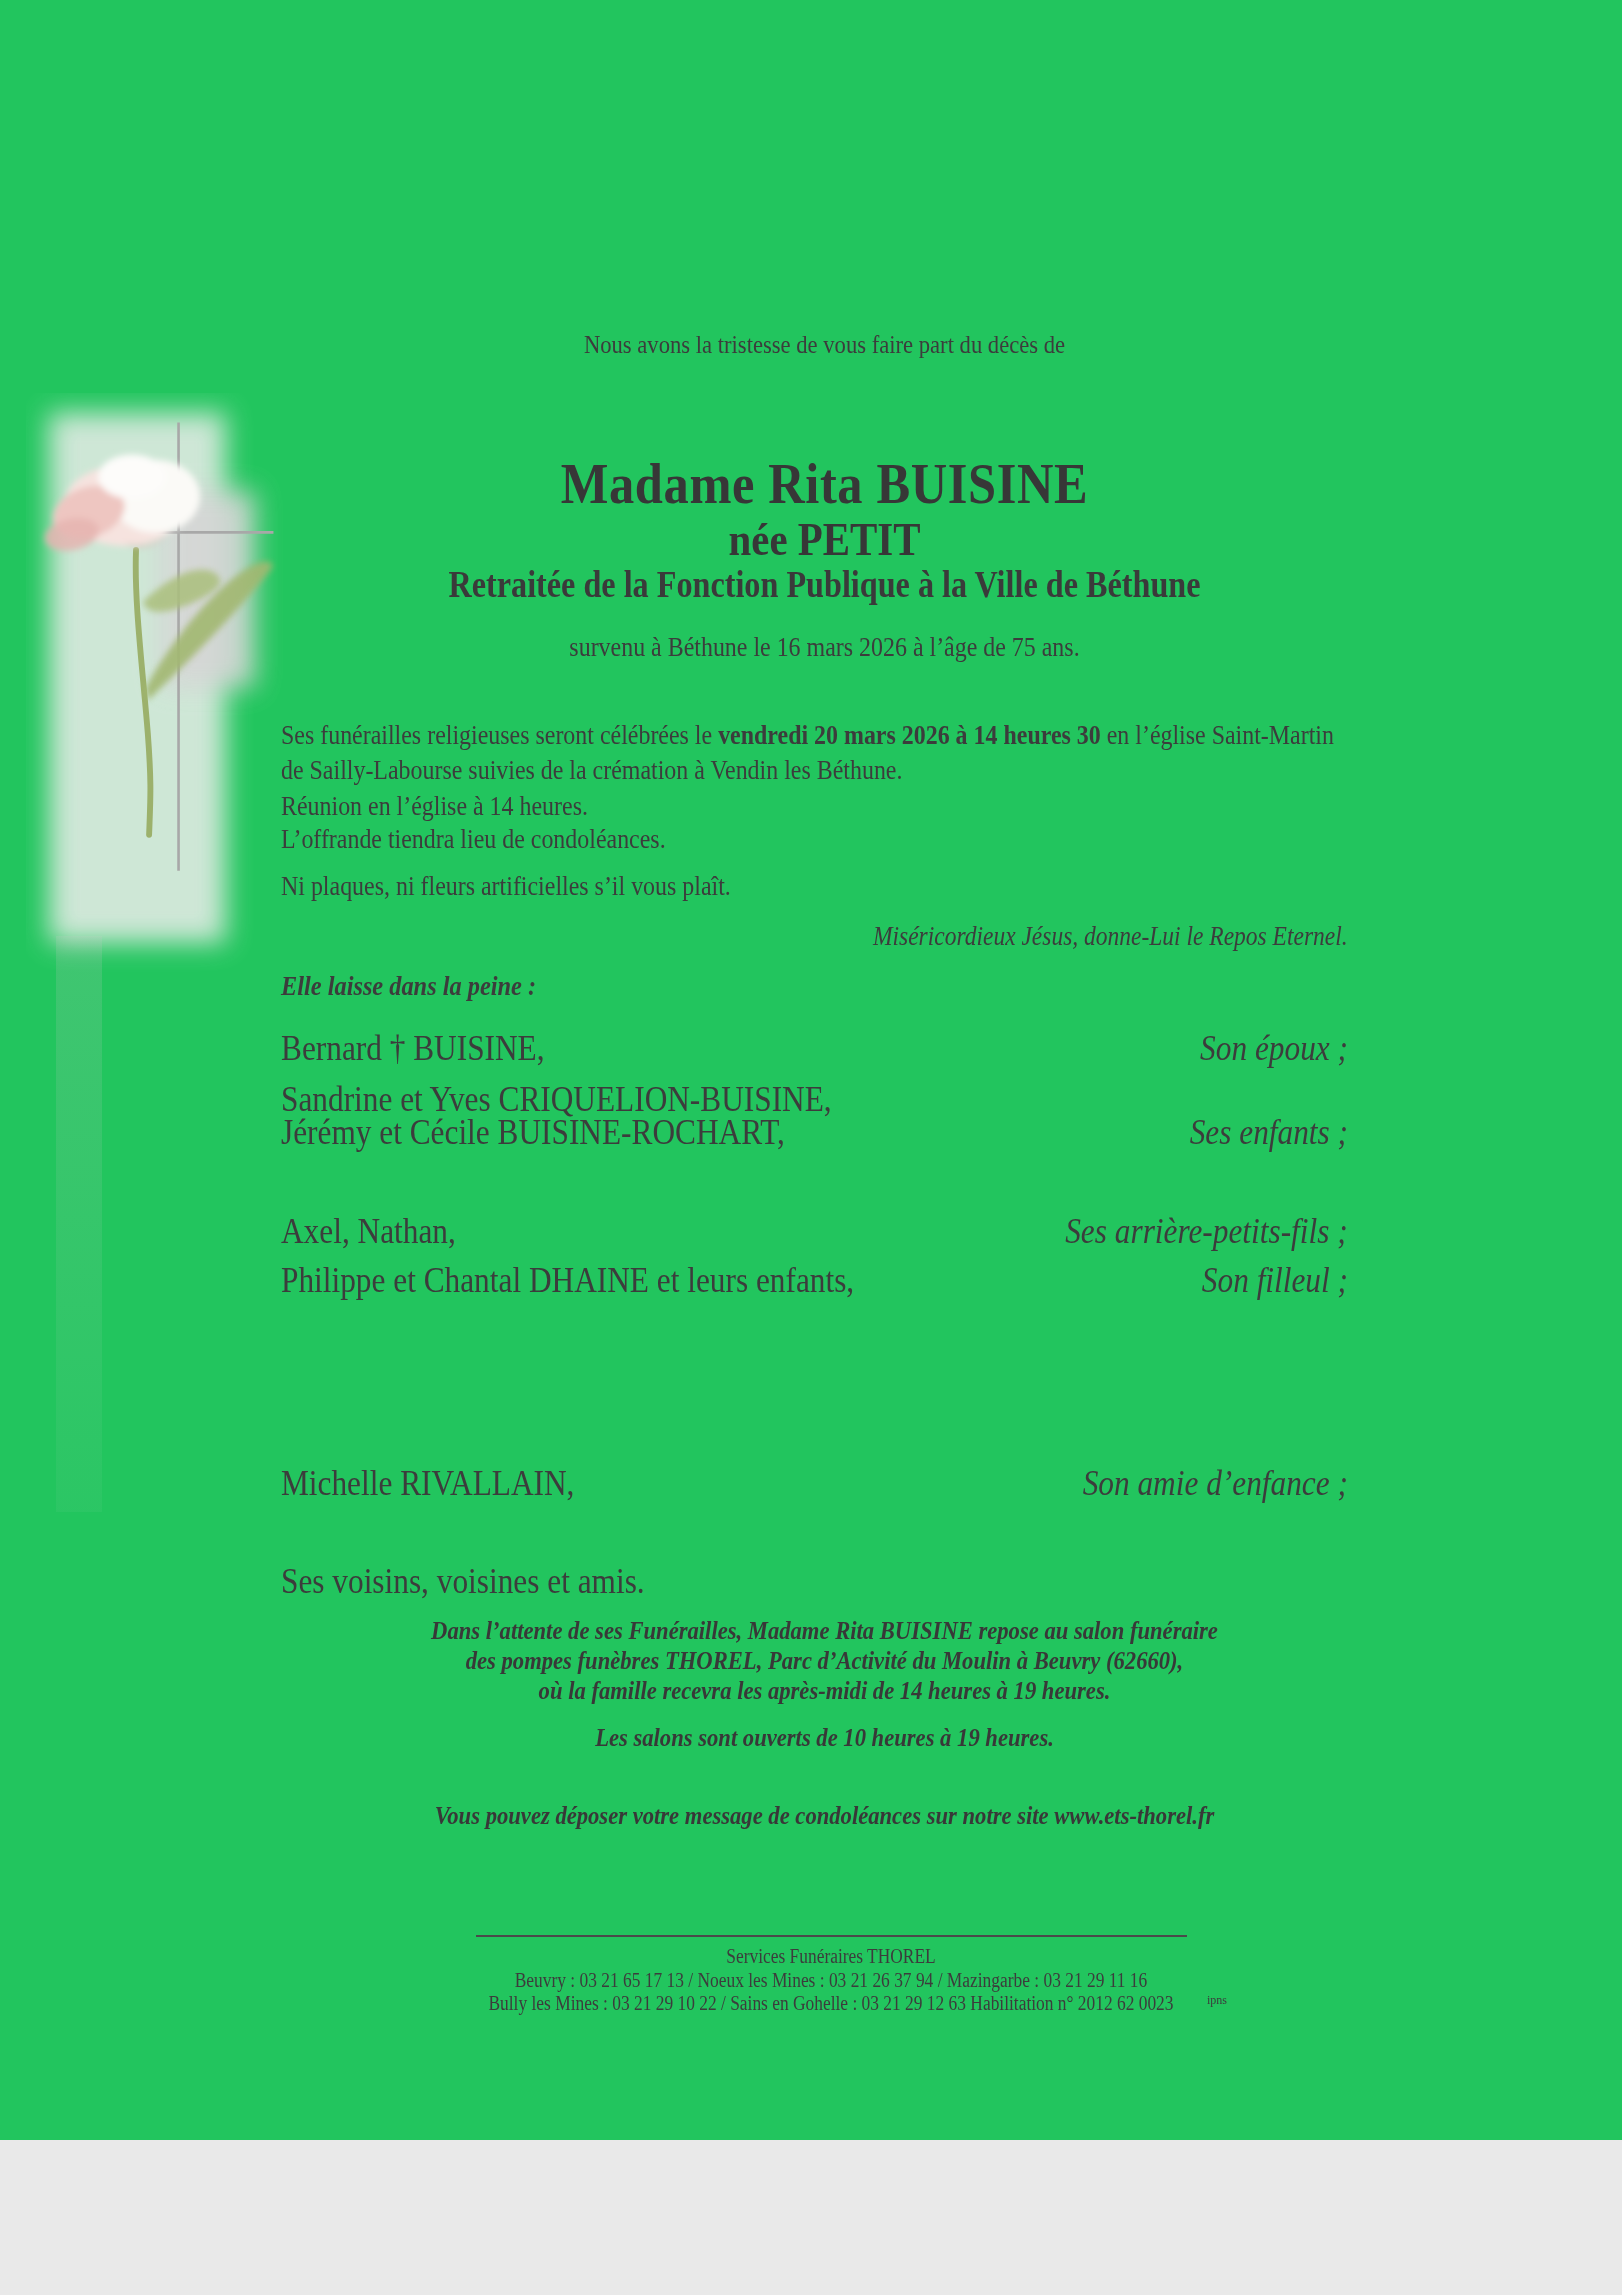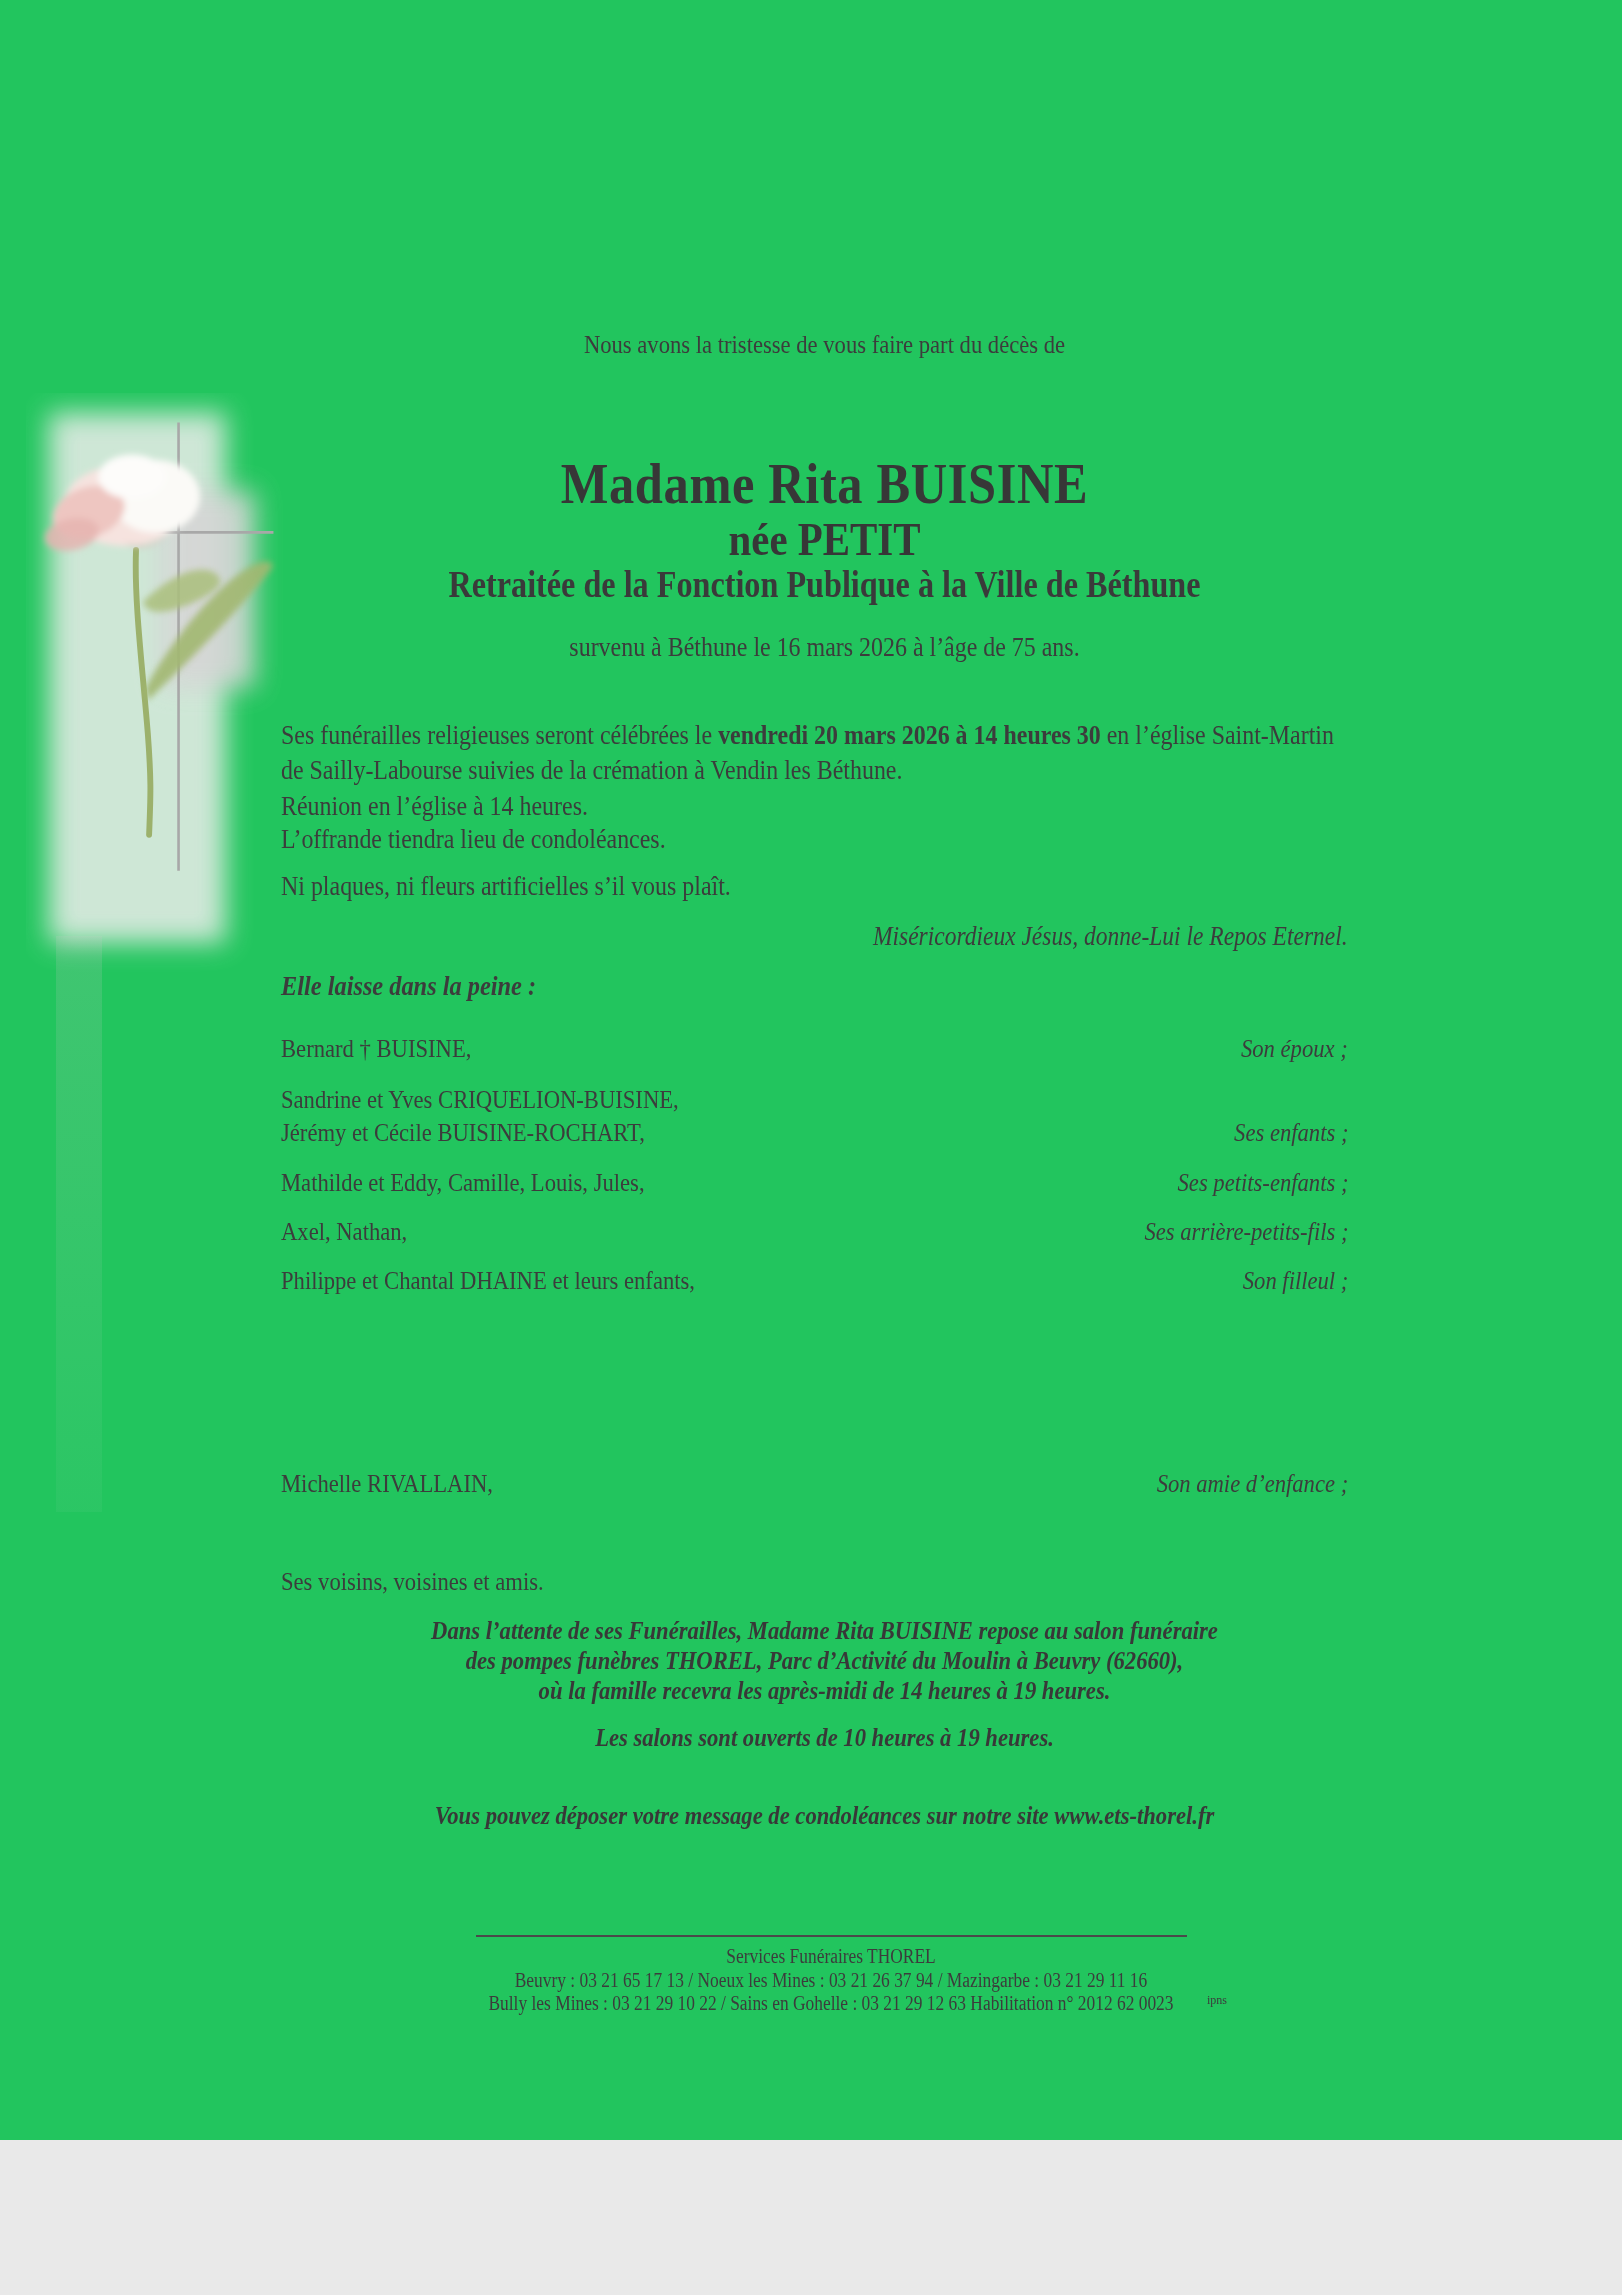--- a/index.html
+++ b/index.html
@@ -18,21 +18,21 @@
   .title{top:450px;font-size:58px;font-weight:bold;color:#373737;letter-spacing:0.7px;}
   .nee{top:512px;font-size:47px;font-weight:bold;color:#373737;}
   .prof{top:563px;font-size:37px;font-weight:bold;color:#3a3a3a;}
   .survenu{top:631px;font-size:27.5px;}
   .funeral-para{left:281px;top:717px;width:1283px;font-size:27.5px;line-height:35px;}
   .reunion{left:281px;top:789px;font-size:27.5px;line-height:33px;}
   .reunion span{display:block;}
   .niplaques{left:281px;top:870px;font-size:27.5px;}
   .prayer{right:275px;top:921px;font-size:27px;font-style:italic;text-align:right;}
   .heading{left:281px;top:970px;font-size:28px;font-weight:bold;font-style:italic;}
-  .row{position:absolute;left:281px;width:1067px;display:flex;justify-content:space-between;align-items:flex-end;font-size:26px;line-height:33px;}
+  .row{position:absolute;left:281px;width:1067px;display:flex;justify-content:space-between;align-items:flex-end;font-size:36px;line-height:33px;}
   .name{display:inline-block;}
   .nline{display:block;}
   .rel{display:inline-block;font-style:italic;white-space:nowrap;}
   .resting{top:1616px;font-size:26px;line-height:30px;font-weight:bold;font-style:italic;color:#383838;}
   .salons{top:1723px;font-size:26px;font-weight:bold;font-style:italic;color:#383838;}
   .condol{top:1801px;font-size:26px;font-weight:bold;font-style:italic;color:#383838;}
   .footer-rule{left:476px;top:1935px;width:711px;border-top:2px solid #4a4a4a;height:0;}
   .footer-text{left:39px;top:1945px;width:1584px;text-align:center;font-size:20px;line-height:23.6px;}
   .footer-text span{display:block;}
   .ipns{left:1207px;top:1993px;font-size:12px;}
@@ -106,24 +106,20 @@
   </div>
 
   <div class="row" style="top:1083px">
     <span class="name cond o-left">
       <span class="nline">Sandrine et Yves CRIQUELION-BUISINE,</span>
       <span class="nline">Jérémy et Cécile BUISINE-ROCHART,</span>
     </span>
     <span class="rel cond o-right">Ses enfants ;</span>
   </div>
 
-  <div class="row" style="top:1166px">
-    <span class="name cond o-left">Mathilde et Eddy, Camille, Louis, Jules,</span>
-    <span class="rel cond o-right">Ses petits-enfants ;</span>
-  </div>
 
   <div class="row" style="top:1215px">
     <span class="name cond o-left">Axel, Nathan,</span>
     <span class="rel cond o-right">Ses arrière-petits-fils ;</span>
   </div>
 
   <div class="row" style="top:1264px">
     <span class="name cond o-left">Philippe et Chantal DHAINE et leurs enfants,</span>
     <span class="rel cond o-right">Son filleul ;</span>
   </div>

